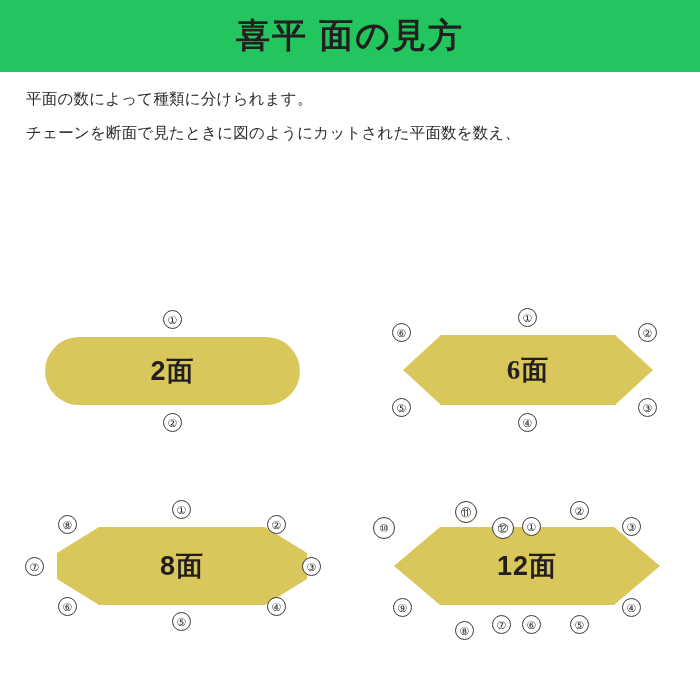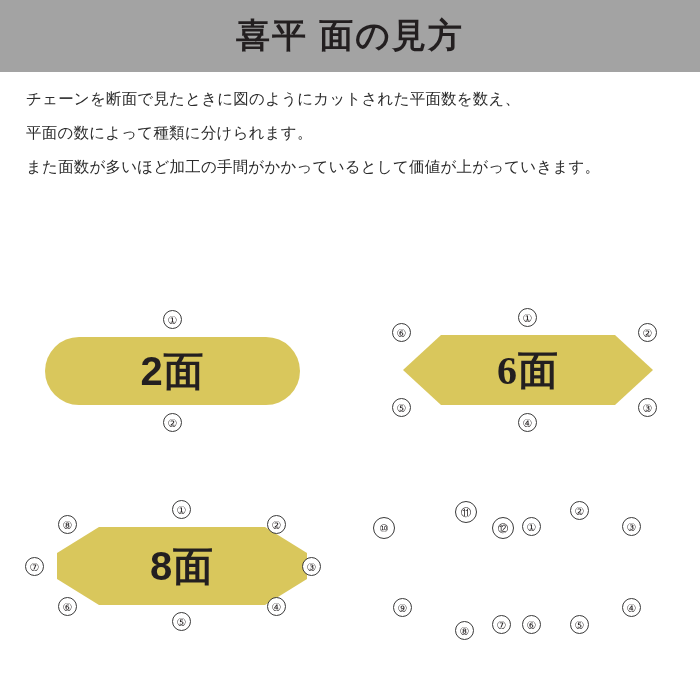--- a/index.html
+++ b/index.html
@@ -19,21 +19,21 @@
     width: 700px;
     height: 700px;
   }
   
   .header {
     position: absolute;
     left: 0;
     top: 0;
     width: 700px;
     height: 72px;
-    background: #a3a3a3;
+    background: #22c55e;
     display: flex;
     align-items: center;
     justify-content: center;
   }
   .header-title {
     font-size: 34px;
     font-weight: bold;
     letter-spacing: 2px;
     color: #231f20;
     white-space: pre;
@@ -68,21 +68,21 @@
   }
   .shape-label {
     position: absolute;
     left: 0;
     top: 0;
     width: 100%;
     height: 100%;
     display: flex;
     align-items: center;
     justify-content: center;
-    font-size: 40px;
+    font-size: 27px;
     font-weight: bold;
     color: #231f20;
     letter-spacing: 1px;
     pointer-events: none;
   }
   .num {
     position: absolute;
     width: 19px;
     height: 19px;
     border: 1px solid #3a3a3a;
@@ -106,23 +106,22 @@
 </head>
 <body>
 
 <div class="page">
 
   <div class="header">
     <div class="header-title">喜平 面の見方</div>
   </div>
 
   <div class="desc">
+    <div class="desc-line">平面の数によって種類に分けられます。</div>
     <div class="desc-line">チェーンを断面で見たときに図のようにカットされた平面数を数え、</div>
-    <div class="desc-line">平面の数によって種類に分けられます。</div>
-    <div class="desc-line">また面数が多いほど加工の手間がかかっているとして価値が上がっていきます。</div>
   </div>
 
   <div class="diagrams">
 
     <div class="fig" style="left:20px; top:20px; width:300px; height:160px;">
       <div class="shape-wrap" style="left:25px; top:62px; width:255px; height:68px;">
         <svg width="255" height="68" viewBox="0 0 255 68">
           <path d="M34,0 H221 A34,34 0 0 1 221,68 H34 A34,34 0 0 1 34,0 Z" fill="#d9c75c"></path>
         </svg>
         <div class="shape-label">2面</div>
@@ -157,20 +156,26 @@
       <div class="num" style="left:247px; top:40px;">②</div>
       <div class="num" style="left:282px; top:82px;">③</div>
       <div class="num" style="left:247px; top:122px;">④</div>
       <div class="num" style="left:152px; top:137px;">⑤</div>
       <div class="num" style="left:38px; top:122px;">⑥</div>
       <div class="num" style="left:5px; top:82px;">⑦</div>
       <div class="num" style="left:38px; top:40px;">⑧</div>
     </div>
 
     <div class="fig" style="left:370px; top:220px; width:320px; height:180px;">
+      <div class="shape-wrap" style="left:24px; top:52px; width:266px; height:78px;">
+        <svg width="266" height="78" viewBox="0 0 266 78">
+          <polygon points="46,0 220,0 266,39 220,78 46,78 0,39" fill="#d9c75c"></polygon>
+        </svg>
+        <div class="shape-label">12面</div>
+      </div>
       <div class="num" style="left:152px; top:42px;">①</div>
       <div class="num" style="left:200px; top:26px;">②</div>
       <div class="num" style="left:252px; top:42px;">③</div>
       <div class="num" style="left:252px; top:123px;">④</div>
       <div class="num" style="left:200px; top:140px;">⑤</div>
       <div class="num" style="left:152px; top:140px;">⑥</div>
       <div class="num" style="left:122px; top:140px;">⑦</div>
       <div class="num" style="left:85px; top:146px;">⑧</div>
       <div class="num" style="left:23px; top:123px;">⑨</div>
       <div class="num wide" style="left:3px; top:42px;">⑩</div>

